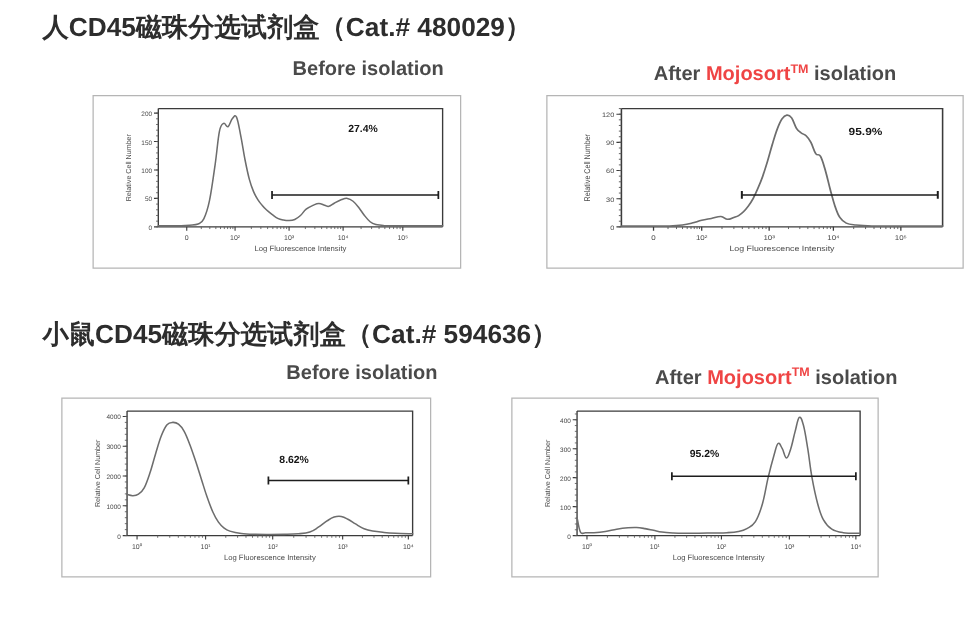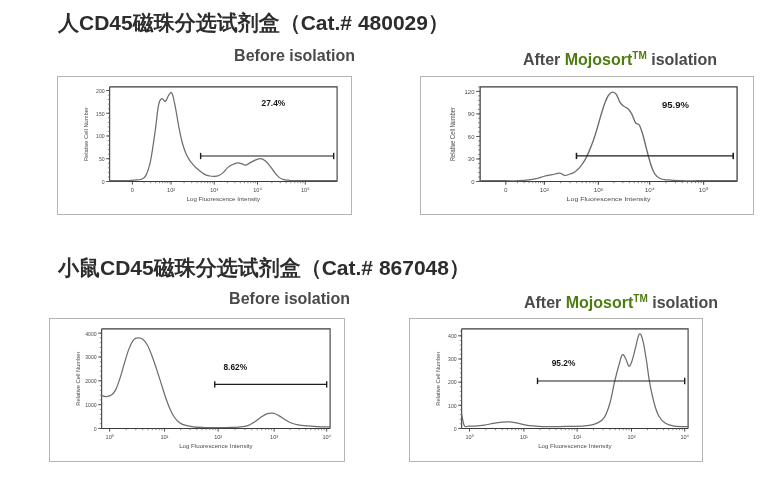--- a/index.html
+++ b/index.html
@@ -7,44 +7,44 @@
     width:772px;height:494px;background:#ffffff;
     font-family:"Liberation Sans","DejaVu Sans",sans-serif;
     color:#3a3a3a;overflow:hidden;position:relative;
   }
   .section{position:absolute;left:0;width:772px;}
   #sec-human{top:0;height:247px;}
   #sec-mouse{top:247px;height:247px;}
 
   .kit-title{
     font-size:21px;font-weight:700;color:#2d2d2d;
-    letter-spacing:0px;padding-left:58px;line-height:34px;
+    letter-spacing:0px;padding-left:34px;line-height:34px;
     height:34px;white-space:nowrap;
   }
   #sec-human .kit-title{padding-top:6px;height:40px;line-height:34px;}
   #sec-mouse .kit-title{padding-top:4px;height:38px;line-height:34px;}
 
   .subrow{display:flex;height:26px;align-items:flex-start;}
   .sublabel{
     font-size:16px;font-weight:700;color:#4a4a4a;
     text-align:right;white-space:nowrap;line-height:20px;
   }
   #sec-human .sub-left{width:300px;margin-left:55px;}
   #sec-human .sub-right{width:300px;margin-left:62px;}
   #sec-mouse .sub-left{width:300px;margin-left:50px;}
   #sec-mouse .sub-right{width:300px;margin-left:68px;}
-  .brand{color:#4d7c0f;}
+  .brand{color:#ef4444;}
   .tm{font-size:10px;vertical-align:super;}
 
   .panels{display:flex;}
   .panel{
     border:1px solid #b5b5b5;background:#ffffff;
     box-sizing:border-box;
   }
-  #sec-human .panels{padding-left:57px;padding-top:4px;}
+  #sec-human .panels{padding-left:74px;padding-top:4px;}
   #sec-human .panel{width:295px;height:139px;}
   #sec-human .panel.right{margin-left:68px;width:334px;}
   #sec-mouse .panels{padding-left:49px;padding-top:3px;}
   #sec-mouse .panel{width:296px;height:144px;}
   #sec-mouse .panel.right{margin-left:64px;width:294px;}
 
   .plot{display:block;width:100%;height:100%;}
   .axis-line{stroke:#3b3b3b;stroke-width:1.1;fill:none;}
   .tickmark{stroke:#3b3b3b;stroke-width:0.9;}
   .minortick{stroke:#5a5a5a;stroke-width:0.7;}
@@ -239,21 +239,21 @@
           <line class="gatebar" x1="136.75" y1="80.0952380952381" x2="274.61" y2="80.0952380952381"></line>
           <line class="gatecap" x1="136.75" y1="76.8952380952381" x2="136.75" y2="83.2952380952381"></line>
           <line class="gatecap" x1="274.61" y1="76.8952380952381" x2="274.61" y2="83.2952380952381"></line>
           <text class="pct" x="223.76" y="31.119999999999997" text-anchor="middle" font-size="8.4">95.9%</text>
         </svg>
     </div>
   </div>
 </div>
 
 <div class="section" id="sec-mouse">
-  <div class="kit-title">小鼠CD45磁珠分选试剂盒（Cat.# 867048）</div>
+  <div class="kit-title">小鼠CD45磁珠分选试剂盒（Cat.# 594636）</div>
   <div class="subrow">
     <div class="sublabel sub-left">Before  isolation</div>
     <div class="sublabel sub-right">
       <span>After </span><span class="brand">Mojosort</span><span class="brand tm">TM</span><span> isolation</span>
     </div>
   </div>
   <div class="panels">
     <div class="panel left">
       <svg class="plot" viewBox="0 0 296 144" preserveAspectRatio="none">
           <path class="axis-line" d="M52,10 L282,10 L282,111"></path>

